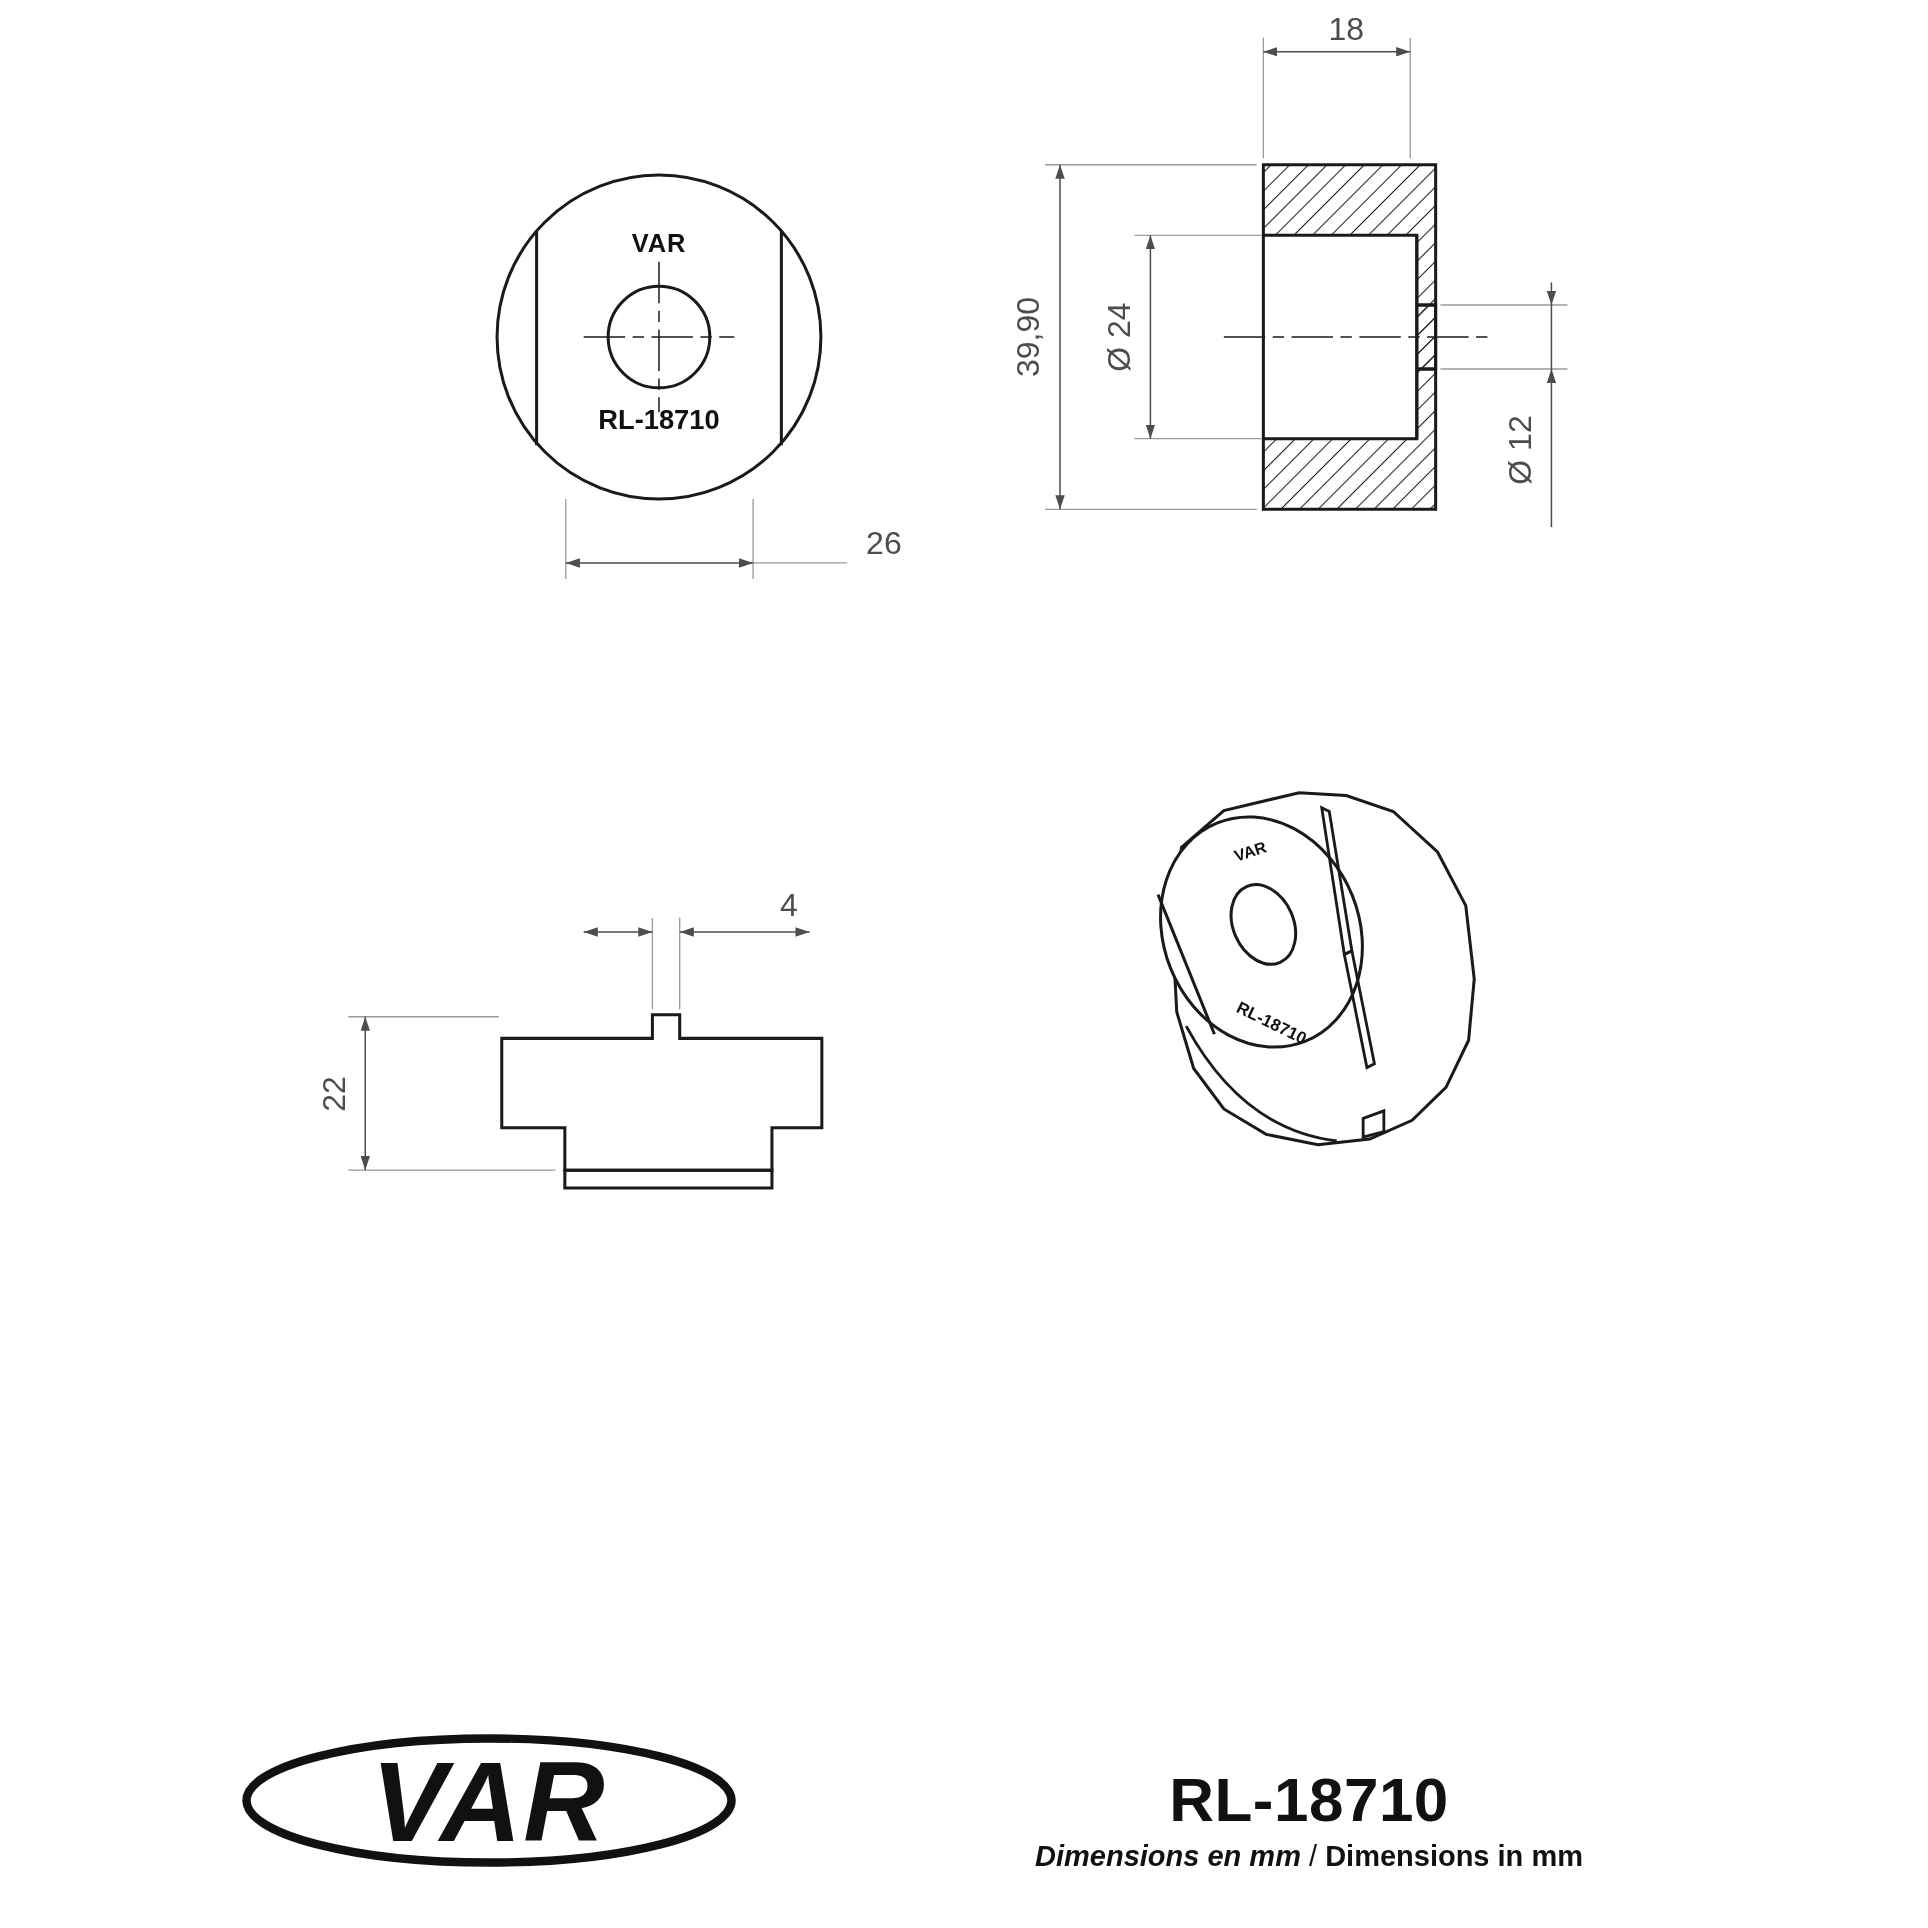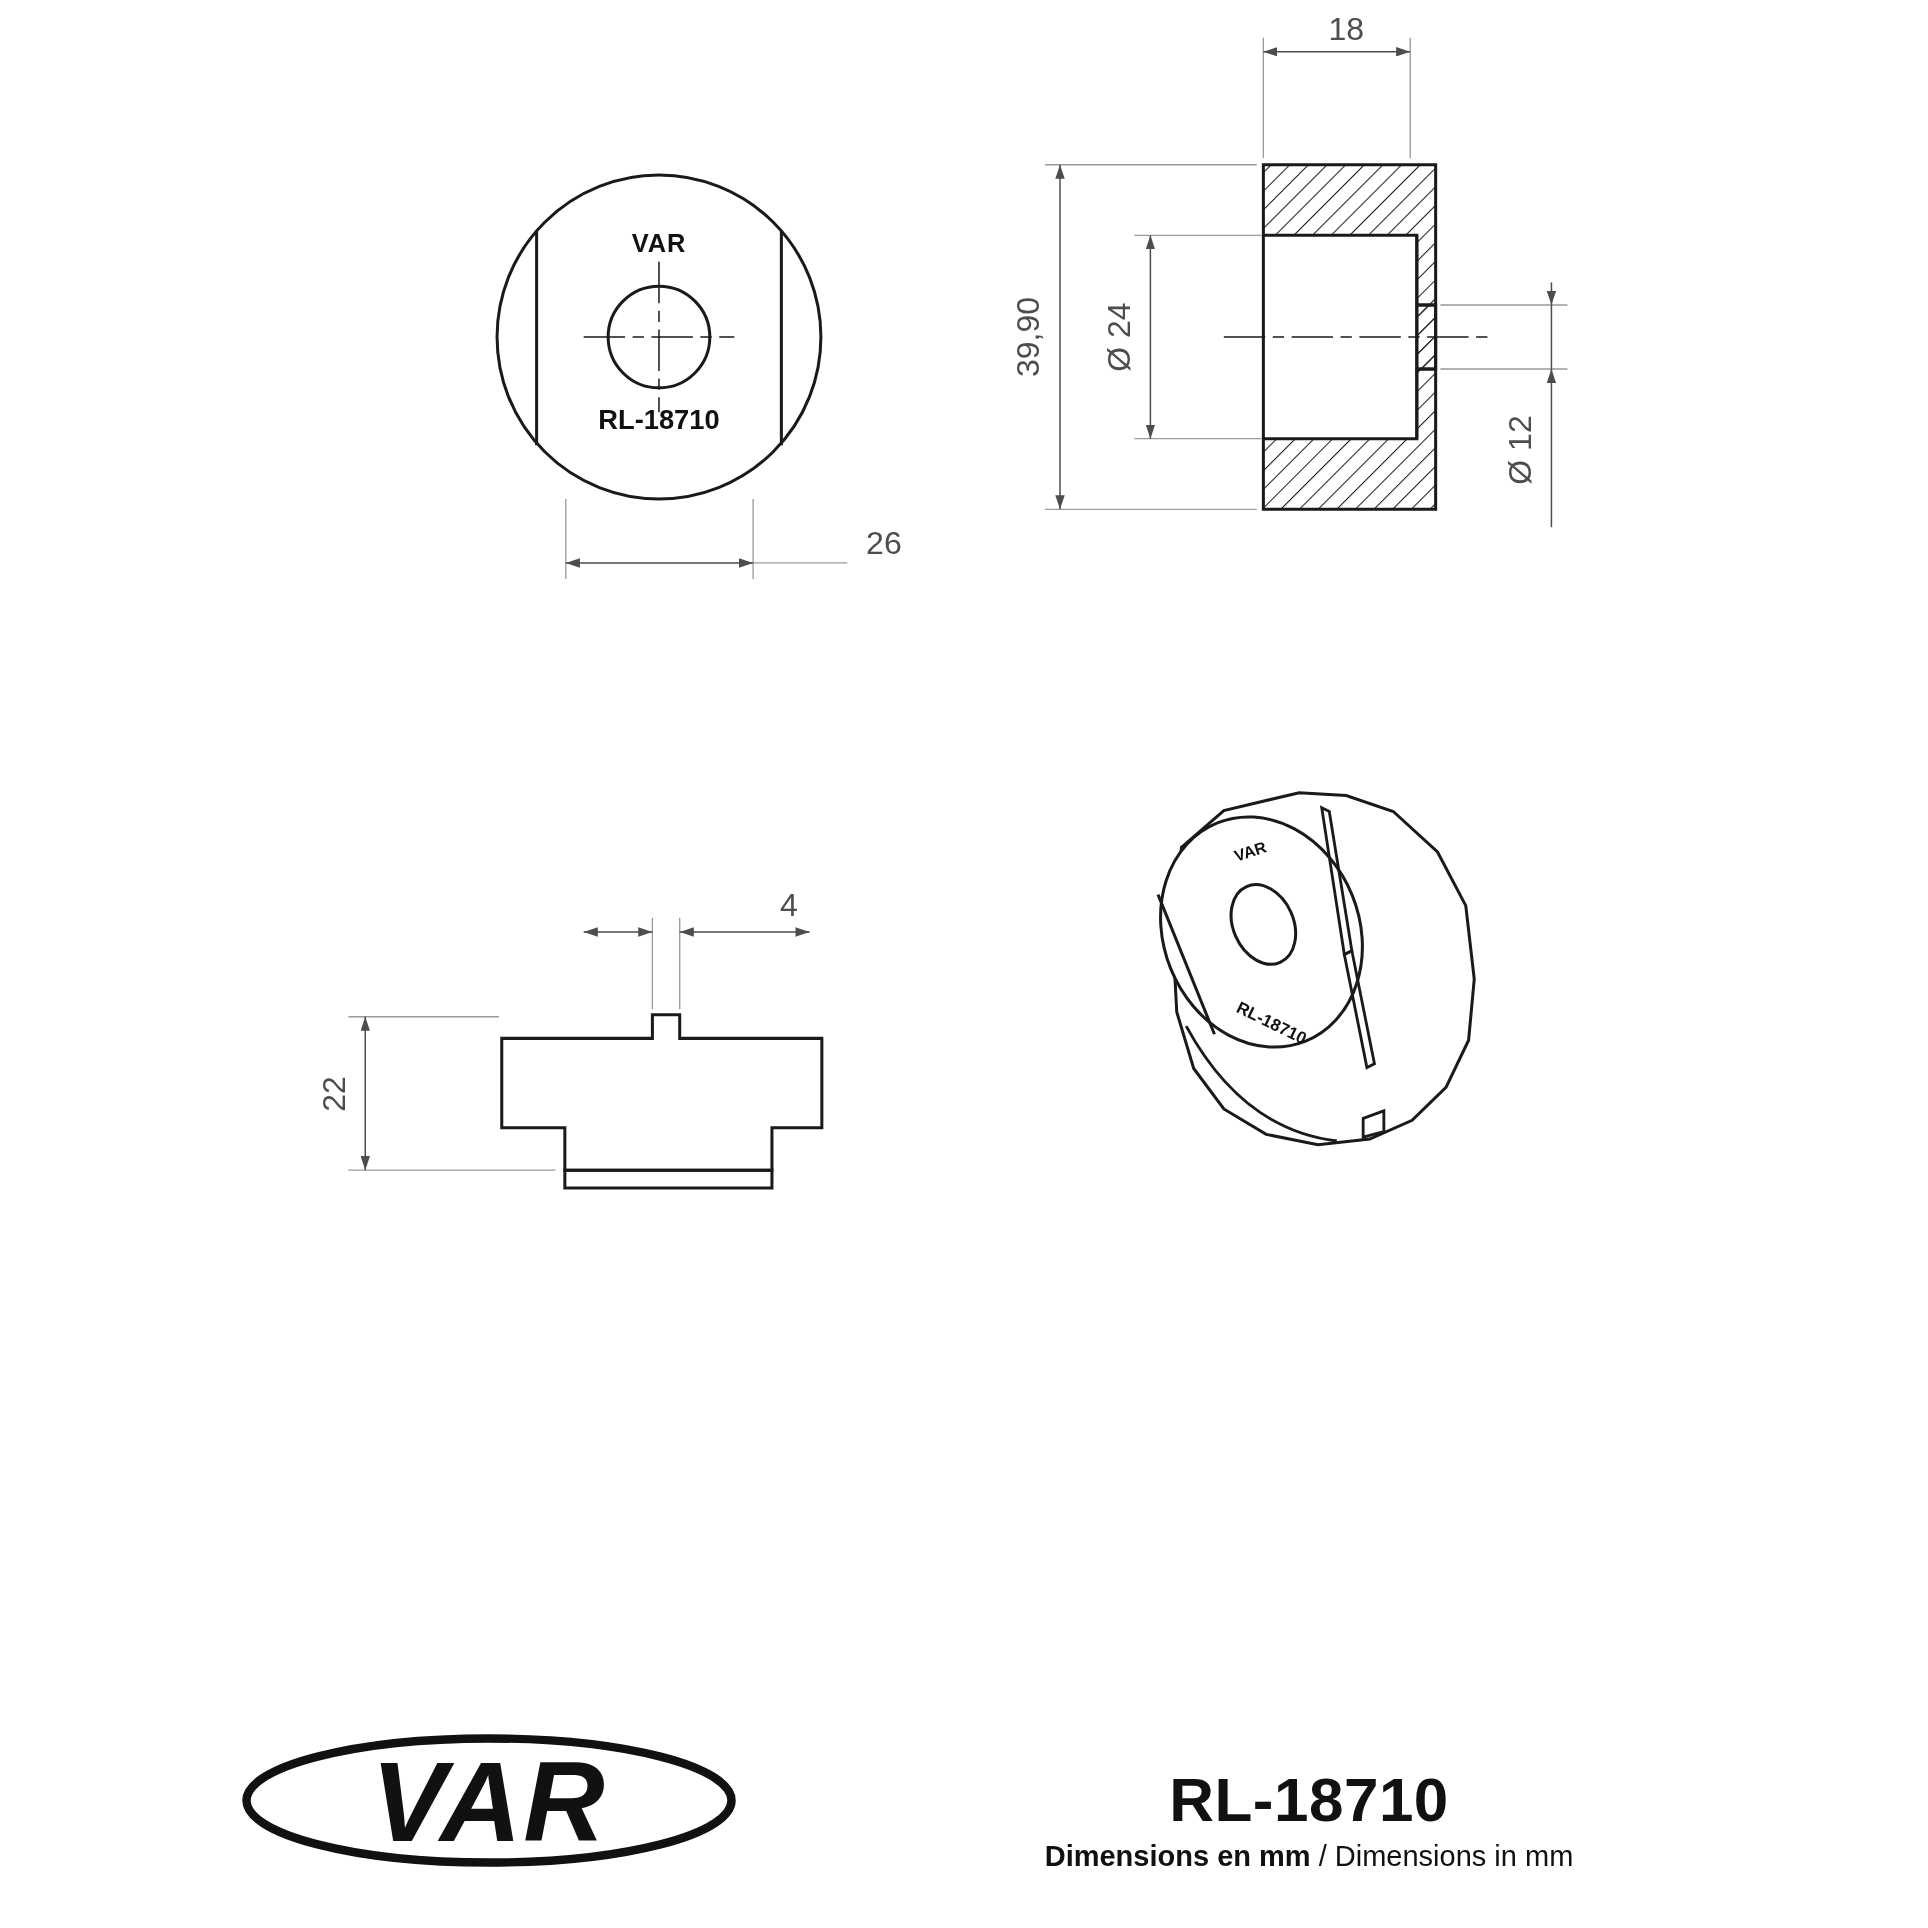--- a/index.html
+++ b/index.html
@@ -65,23 +65,23 @@
     color: #111;
     line-height: 1.05;
   }
   .title-sub {
     font-family: "Liberation Sans", sans-serif;
     font-size: 29px;
     color: #111;
     margin-top: 7.5px;
     white-space: nowrap;
   }
-  .title-sub .fr { font-weight: bold; }
+  .title-sub .fr { font-weight: bold; font-style: italic; }
   .title-sub .sep { font-weight: normal; }
-  .title-sub .en { font-weight: normal; }
+  .title-sub .en { font-weight: bold; }
 </style>
 </head>
 <body>
 
 <div id="sheet">
 
   <svg class="drawing" viewBox="0 0 2048 2048">
     <defs>
       <marker id="arrS" markerWidth="16" markerHeight="10" refX="15" refY="5" orient="auto" markerUnits="userSpaceOnUse">
         <path d="M0,0 L15,5 L0,10 z" fill="#4d4d4d"></path>

